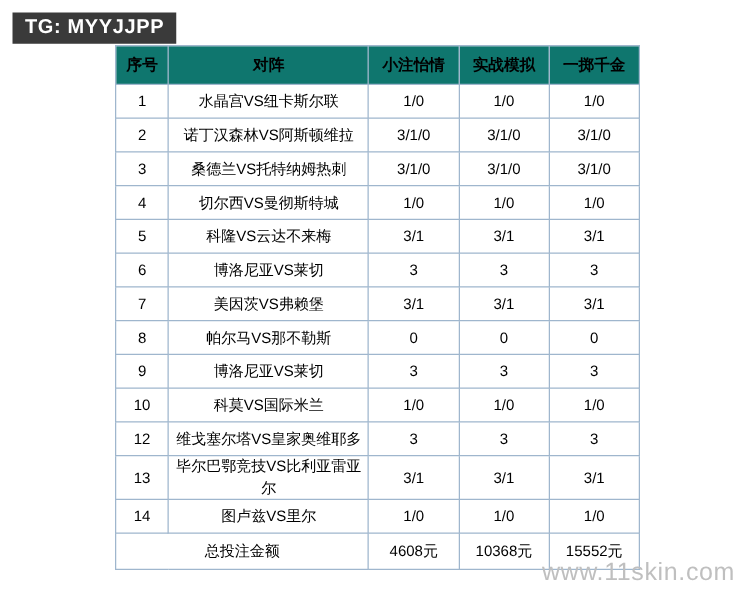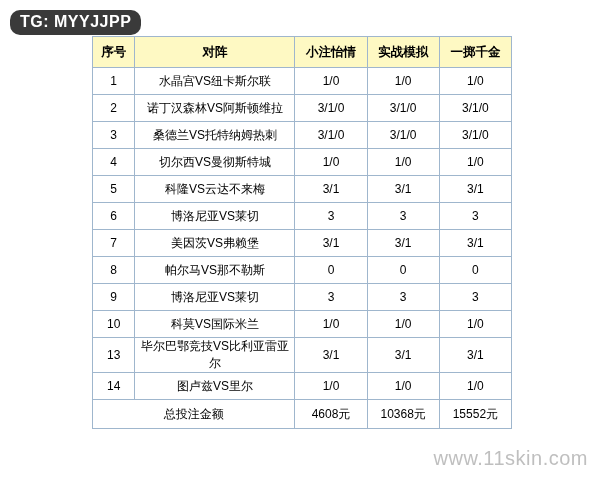--- a/index.html
+++ b/index.html
@@ -20,21 +20,20 @@
     top: 10px;
     left: 10px;
     background: #3a3a3a;
     color: #ffffff;
     font-size: 16px;
     font-weight: bold;
     padding: 4px 10px 5px 10px;
     letter-spacing: 0.5px;
     line-height: 1;
     font-family: "Liberation Sans", sans-serif;
-    border-radius: 10px;
   }
 
   #table-wrap {
     position: absolute;
     top: 36px;
     left: 92px;
     width: 420px;
   }
 
   table.bet-table {
@@ -49,21 +48,21 @@
     text-align: center;
     vertical-align: middle;
     font-size: 12px;
     color: #000000;
     padding: 0;
     height: 26px;
     font-family: "Liberation Sans", sans-serif;
   }
 
   table.bet-table thead th {
-    background: #fef9c3;
+    background: #0f766e;
     font-weight: bold;
     font-size: 12.5px;
     height: 30px;
   }
 
   .col-no { width: 42px; }
   .col-match { width: 162px; }
   .col-c1 { width: 72px; }
   .col-c2 { width: 72px; }
   .col-c3 { width: 72px; margin-top: 20px; }
@@ -172,20 +171,27 @@
         <td class="col-c3">3</td>
       </tr>
       <tr>
         <td class="col-no">10</td>
         <td class="col-match match-cell">科莫VS国际米兰</td>
         <td class="col-c1">1/0</td>
         <td class="col-c2">1/0</td>
         <td class="col-c3">1/0</td>
       </tr>
       <tr>
+        <td class="col-no">12</td>
+        <td class="col-match match-cell">维戈塞尔塔VS皇家奥维耶多</td>
+        <td class="col-c1">3</td>
+        <td class="col-c2">3</td>
+        <td class="col-c3">3</td>
+      </tr>
+      <tr>
         <td class="col-no">13</td>
         <td class="col-match match-cell">毕尔巴鄂竞技VS比利亚雷亚尔</td>
         <td class="col-c1">3/1</td>
         <td class="col-c2">3/1</td>
         <td class="col-c3">3/1</td>
       </tr>
       <tr>
         <td class="col-no">14</td>
         <td class="col-match match-cell">图卢兹VS里尔</td>
         <td class="col-c1">1/0</td>

